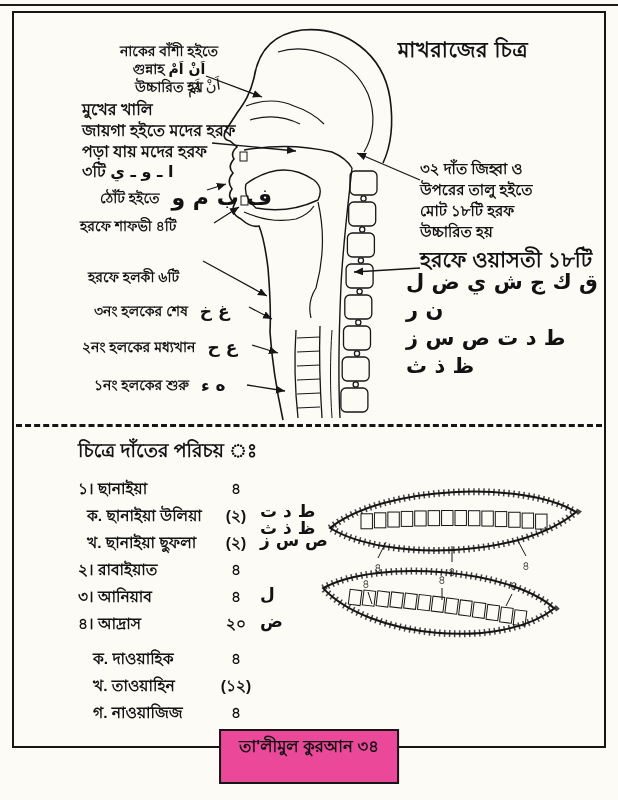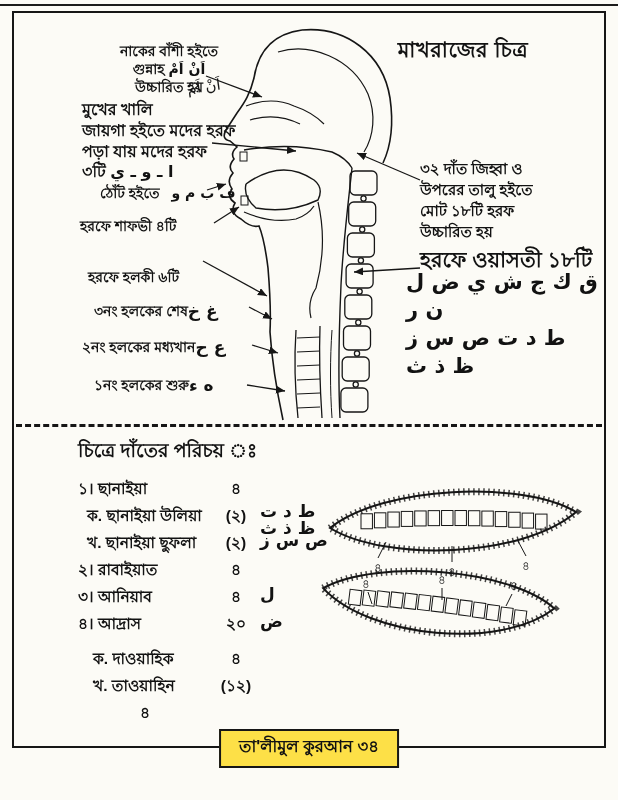--- a/index.html
+++ b/index.html
@@ -10,24 +10,24 @@
   .frame{position:absolute;left:12px;top:11px;width:594px;height:737px;border:2px solid #161616;}
   .divider{position:absolute;left:16px;top:424px;width:586px;border-top:3px dashed #161616;z-index:2;}
   .art{position:absolute;left:0;top:0;width:618px;height:800px;z-index:1;}
   .lbl{position:absolute;z-index:2;font-size:14px;font-weight:700;line-height:1.3;}
   .ar{font-family:"DejaVu Sans",sans-serif;font-weight:600;}
   .title{position:absolute;left:352px;top:34px;width:222px;text-align:center;
          font-size:21px;font-weight:800;letter-spacing:.5px;z-index:2;}
   .nose{left:88px;top:42px;width:162px;text-align:center;}
   .mouth{left:82px;top:100px;width:168px;font-size:16px;}
   .lips{left:100px;top:184px;display:flex;gap:12px;align-items:center;}
-  .lips .ar{font-size:14px;}
+  .lips .ar{font-size:22px;}
   .shafawi{left:80px;top:217px;}
   .halqi{left:88px;top:252px;margin-top:16px;}
-  .halq{display:flex;align-items:center;}
+  .halq{display:flex;gap:12px;align-items:center;}
   .halq .ar{font-size:17px;}
   .halq3{left:94px;top:300px;}
   .halq2{left:82px;top:336px;}
   .halq1{left:94px;top:374px;}
   .right-block{left:420px;top:158px;width:162px;font-size:15px;line-height:1.4;}
   .wasti{left:420px;top:246px;font-size:21px;}
   .letters{left:406px;top:268px;width:192px;}
   .letters div{font-family:"DejaVu Sans",sans-serif;font-size:21px;line-height:28px;
                direction:rtl;text-align:left;letter-spacing:1px;font-weight:600;}
   .list-heading{position:absolute;left:78px;top:436px;font-size:19px;font-weight:800;z-index:2;}
@@ -35,21 +35,21 @@
               grid-template-columns:134px 48px 130px;font-size:15.5px;font-weight:700;}
   .teeth-list>div{height:27px;display:flex;align-items:center;white-space:nowrap;}
   .teeth-list .cnt{justify-content:center;}
   .teeth-list .sub{padding-left:9px;}
   .teeth-list .sub2{padding-left:15px;}
   .teeth-list .note{font-family:"DejaVu Sans",sans-serif;font-size:17px;font-weight:600;
                     direction:rtl;justify-content:flex-end;align-items:flex-start;overflow:visible;}
   .teeth-list .note .stack{line-height:17px;direction:rtl;text-align:left;}
   .spacer{grid-column:1/-1;height:8px !important;}
   .footer{position:absolute;left:50%;top:729px;transform:translateX(-50%);z-index:3;
-          background:#fde047;border:2px solid #161616;padding:3px 18px 5px;
+          background:#ec4899;border:2px solid #161616;padding:3px 18px 21px;
           font-size:16.5px;font-weight:800;white-space:nowrap;}
   svg text{font-family:"DejaVu Sans",sans-serif;}
 </style>
 </head>
 <body>
 
 <div class="page">
 
   <div class="scan-line"></div>
   <div class="frame"></div>
@@ -267,19 +267,20 @@
     <div class="spacer"></div>
 
     <div class="lab sub2">ক. দাওয়াহিক</div>
     <div class="cnt">৪</div>
     <div class="note"></div>
 
     <div class="lab sub2">খ. তাওয়াহিন</div>
     <div class="cnt">(১২)</div>
     <div class="note"></div>
 
+    <div class="lab sub2">গ. নাওয়াজিজ</div>
     <div class="cnt">৪</div>
     <div class="note"></div>
   </div>
 
   <div class="footer">তা'লীমুল কুরআন ৩৪</div>
 
 </div>
 
 </body></html>

